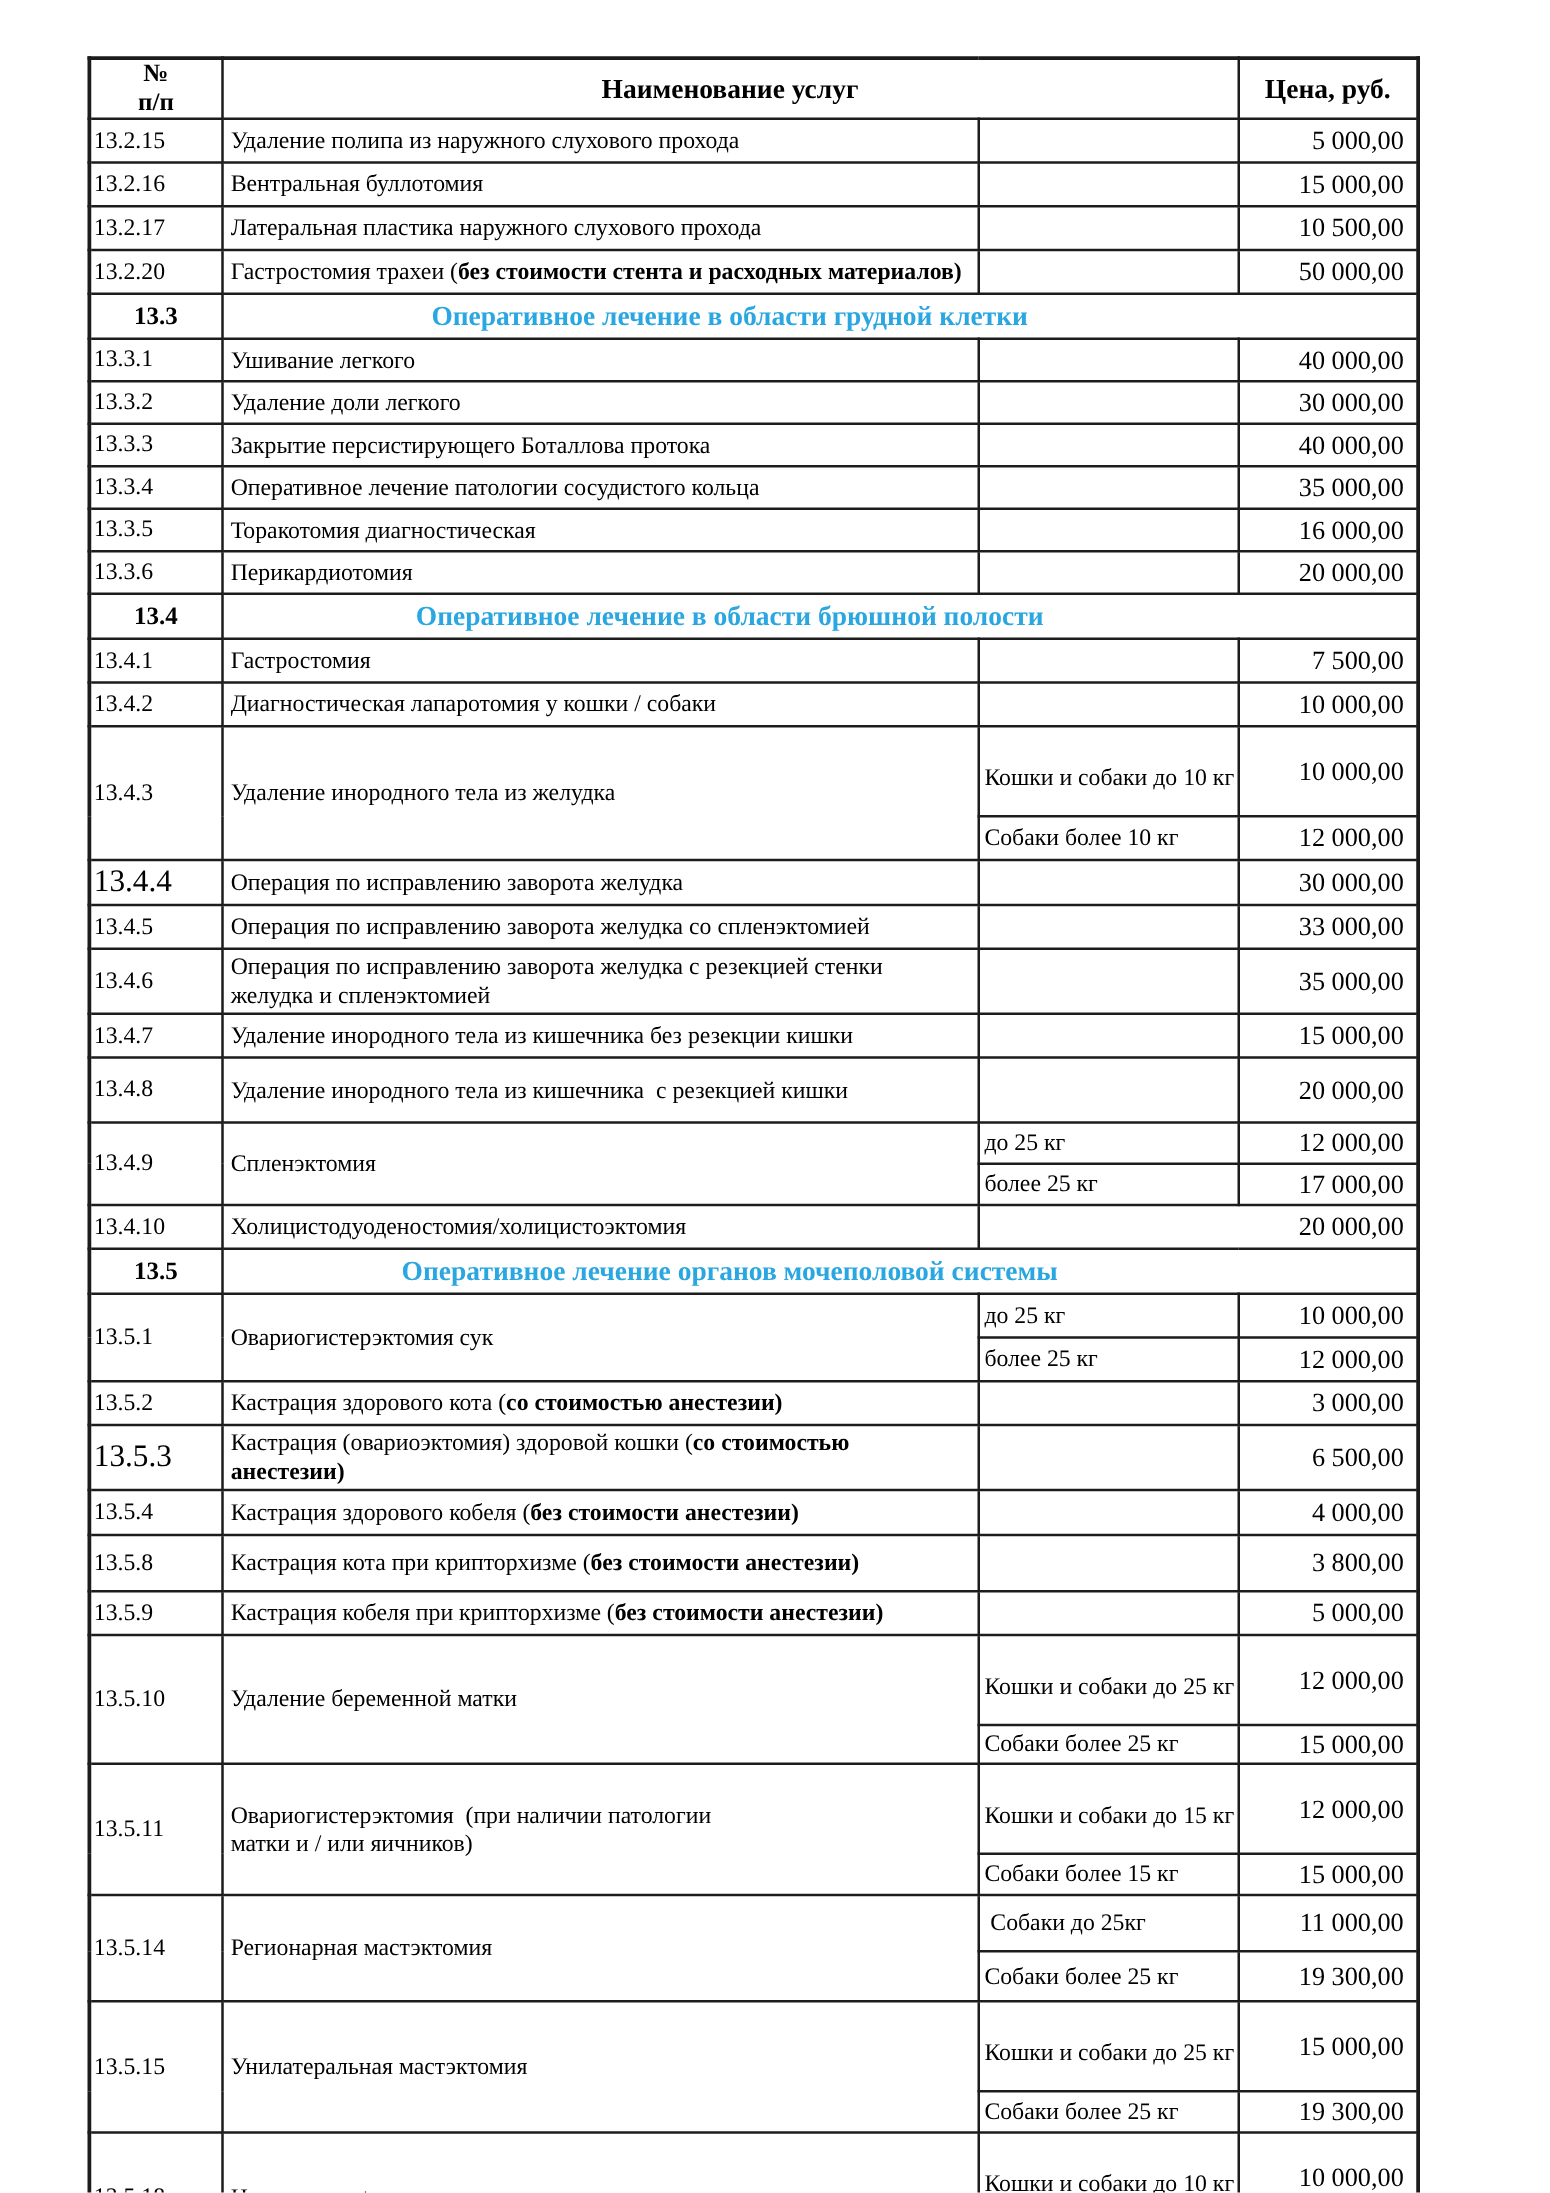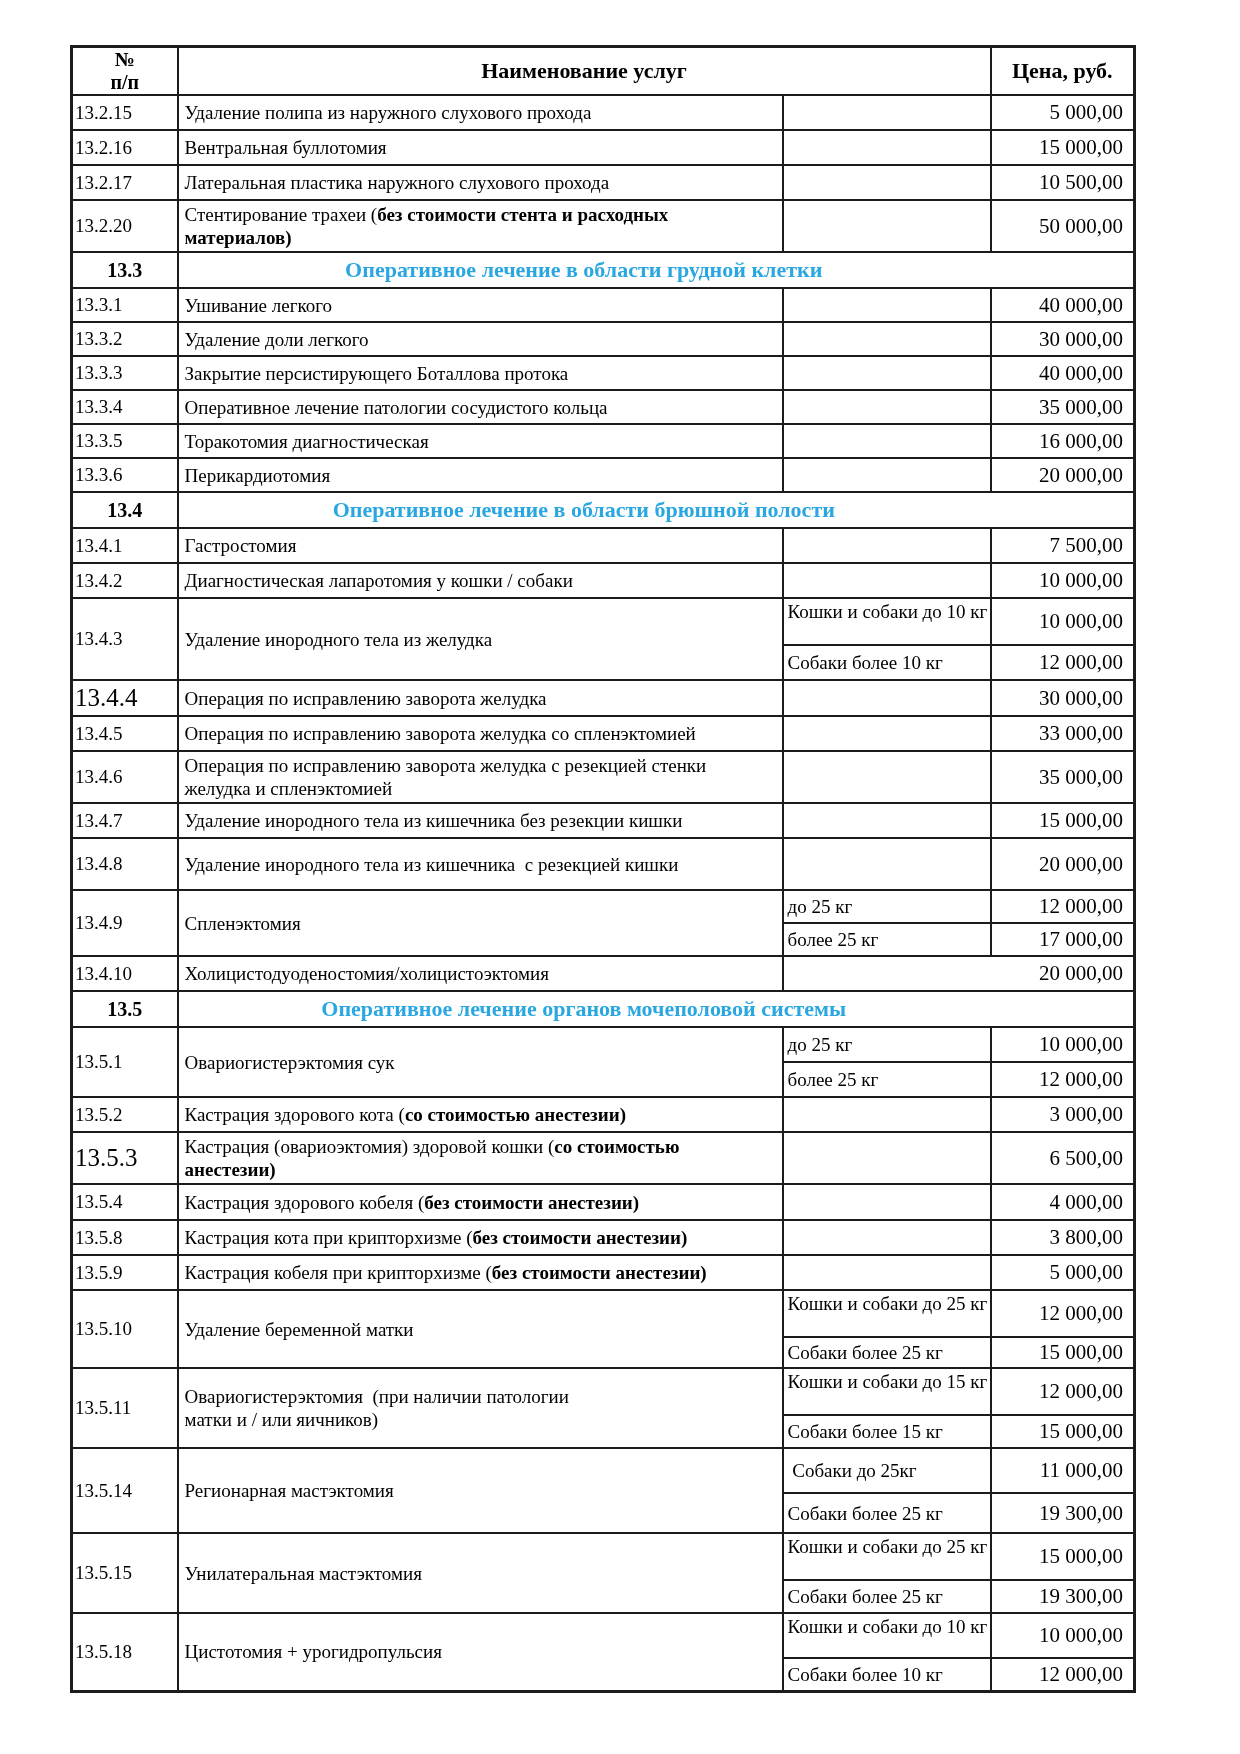--- a/index.html
+++ b/index.html
@@ -31,21 +31,21 @@
   .name-cell{
     font-size:19px;line-height:23px;padding:2px 8px 2px 6px;
     vertical-align:middle;white-space:pre-wrap;
   }
   .name-cell .bold{font-weight:bold;}
   .weight-cell{
     font-size:19px;line-height:23px;padding:1px 2px 1px 4px;
     vertical-align:middle;white-space:pre-wrap;
   }
   .weight-cell.wrap-top{vertical-align:top;}
-  .weight-cell.wrap-top .weight-inner{height:40px;overflow:visible;}
+  .weight-cell.wrap-top .weight-inner{height:40px;overflow:visible;margin-top:28px;}
   .weight-inner{display:block;}
   .price-cell{
     font-size:21px;text-align:right;padding:0 10px 0 17px;vertical-align:middle;
     white-space:nowrap;
   }
 </style>
 </head>
 <body>
 
 <div class="page">
@@ -78,21 +78,21 @@
           <td class="price-cell">15 000,00</td>
         </tr>
         <tr class="item-row" style="height: 35px;">
           <td class="num-cell" rowspan="1">13.2.17</td>
           <td class="name-cell" rowspan="1"><span>Латеральная пластика наружного слухового прохода</span></td>
           <td class="weight-cell"><span class="weight-inner"></span></td>
           <td class="price-cell">10 500,00</td>
         </tr>
         <tr class="item-row" style="height: 35px;">
           <td class="num-cell" rowspan="1">13.2.20</td>
-          <td class="name-cell" rowspan="1"><span>Стентирование трахеи (</span><span class="bold">без стоимости стента и расходных материалов</span><span class="bold">)</span></td>
+          <td class="name-cell" rowspan="1"><span>Гастростомия трахеи (</span><span class="bold">без стоимости стента и расходных материалов</span><span class="bold">)</span></td>
           <td class="weight-cell"><span class="weight-inner"></span></td>
           <td class="price-cell">50 000,00</td>
         </tr>
         <tr class="section-row" style="height: 36px;">
           <td class="sec-num">13.3</td>
           <td class="sec-title" colspan="3">Оперативное лечение в области грудной клетки</td>
         </tr>
         <tr class="item-row" style="height: 34px;">
           <td class="num-cell" rowspan="1">13.3.1</td>
           <td class="name-cell" rowspan="1"><span>Ушивание легкого</span></td>
@@ -225,21 +225,21 @@
           <td class="name-cell" rowspan="1"><span>Кастрация (овариоэктомия) здоровой кошки (</span><span class="bold">со стоимостью анестезии</span><span class="bold">)</span></td>
           <td class="weight-cell"><span class="weight-inner"></span></td>
           <td class="price-cell">6 500,00</td>
         </tr>
         <tr class="item-row" style="height: 36px;">
           <td class="num-cell" rowspan="1">13.5.4</td>
           <td class="name-cell" rowspan="1"><span>Кастрация здорового кобеля (</span><span class="bold">без стоимости анестезии</span><span class="bold">)</span></td>
           <td class="weight-cell"><span class="weight-inner"></span></td>
           <td class="price-cell">4 000,00</td>
         </tr>
-        <tr class="item-row" style="height: 35px;">
+        <tr class="item-row" style="height: 45px;">
           <td class="num-cell" rowspan="1">13.5.8</td>
           <td class="name-cell" rowspan="1"><span>Кастрация кота при крипторхизме (</span><span class="bold">без стоимости анестезии</span><span class="bold">)</span></td>
           <td class="weight-cell"><span class="weight-inner"></span></td>
           <td class="price-cell">3 800,00</td>
         </tr>
         <tr class="item-row" style="height: 35px;">
           <td class="num-cell" rowspan="1">13.5.9</td>
           <td class="name-cell" rowspan="1"><span>Кастрация кобеля при крипторхизме (</span><span class="bold">без стоимости анестезии</span><span class="bold">)</span></td>
           <td class="weight-cell"><span class="weight-inner"></span></td>
           <td class="price-cell">5 000,00</td>

